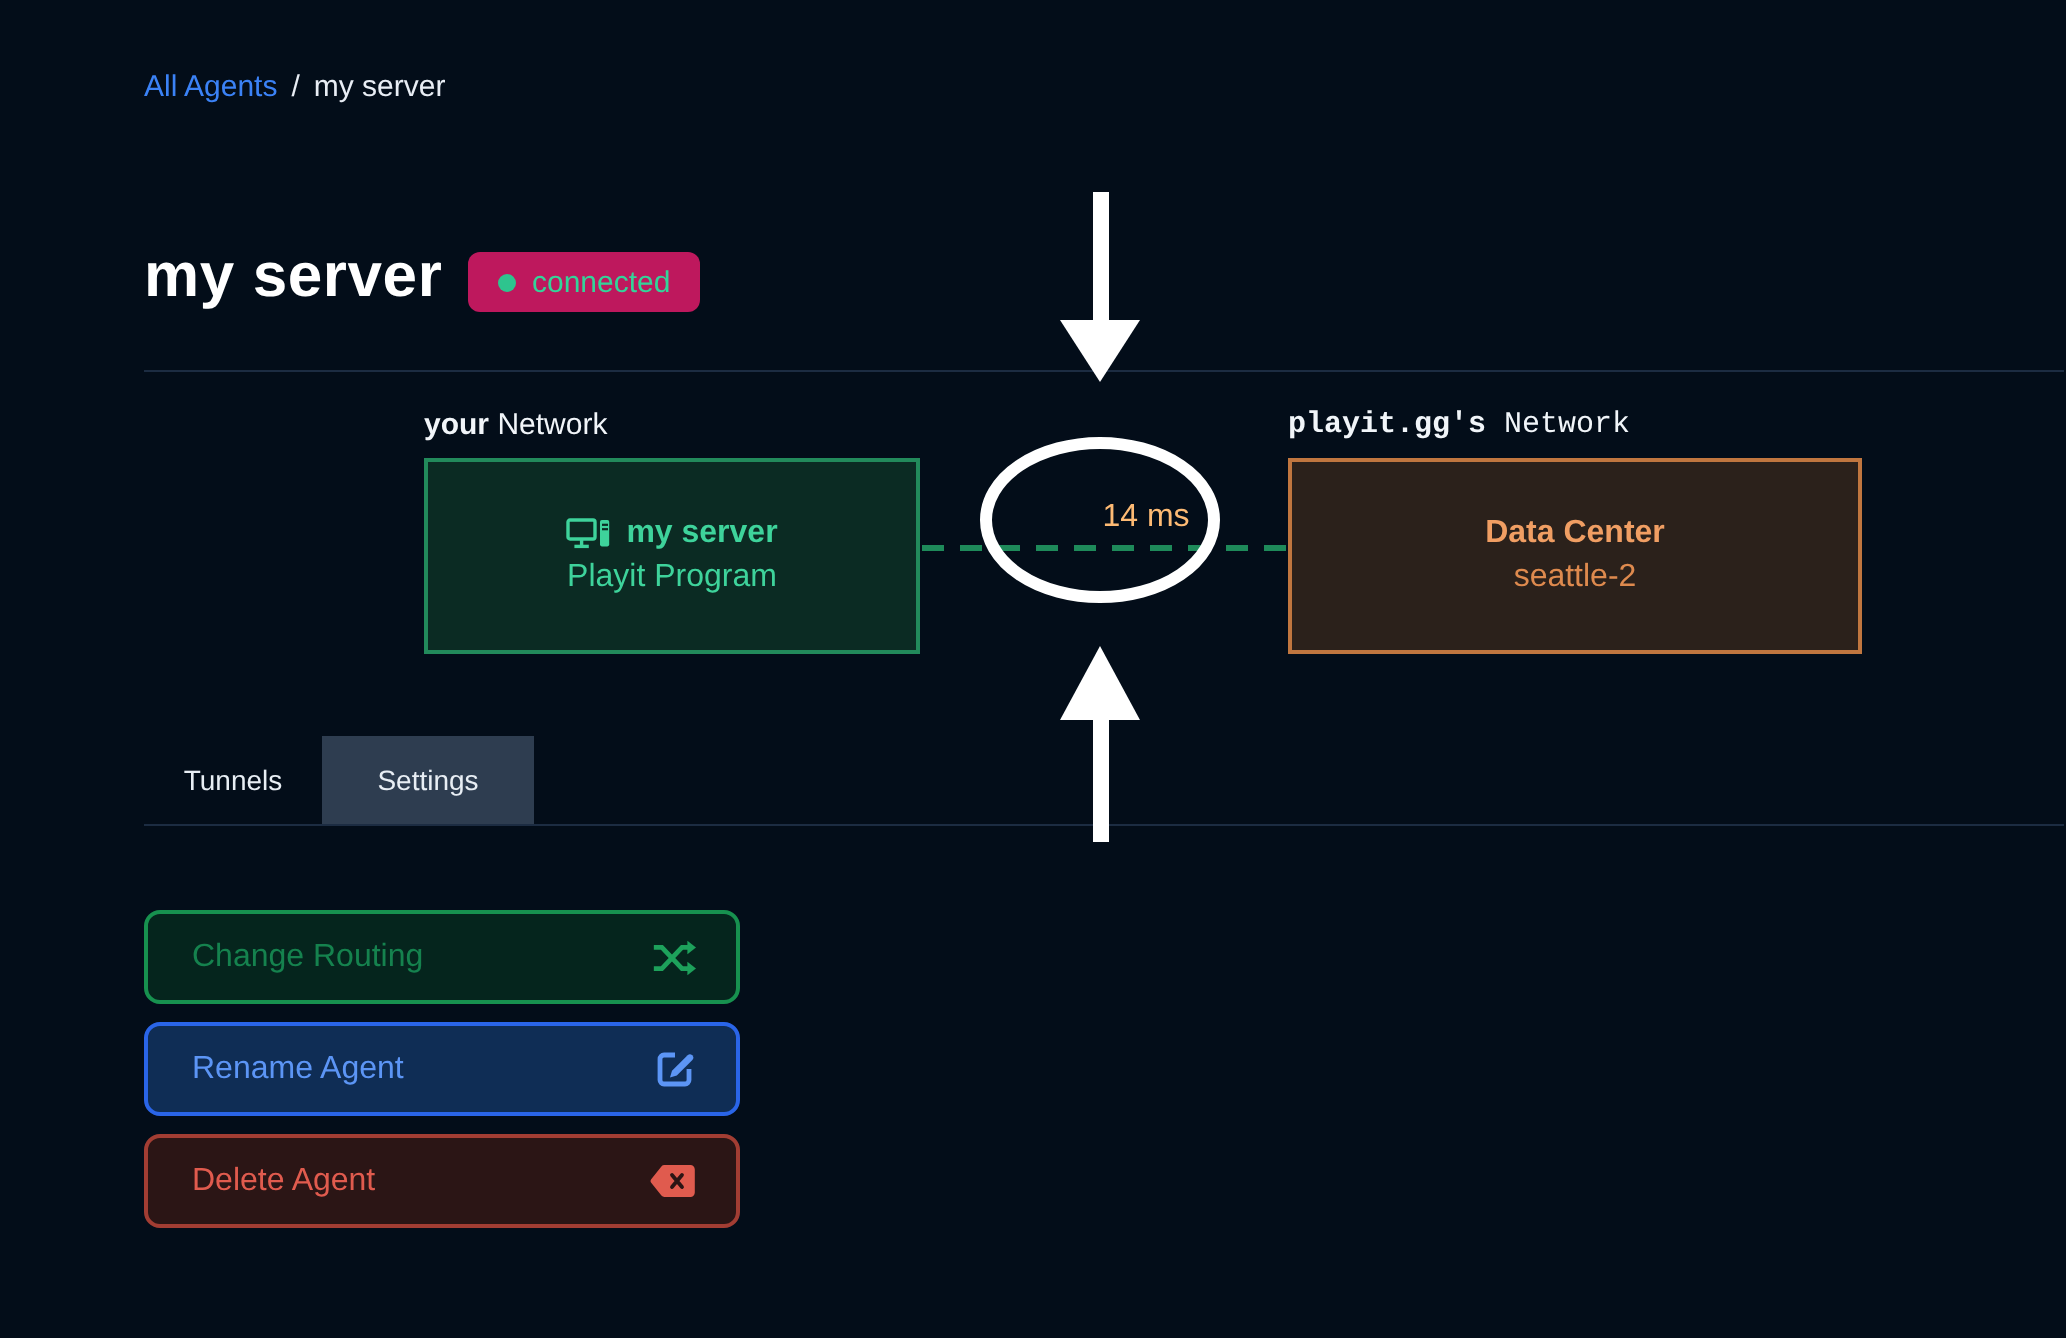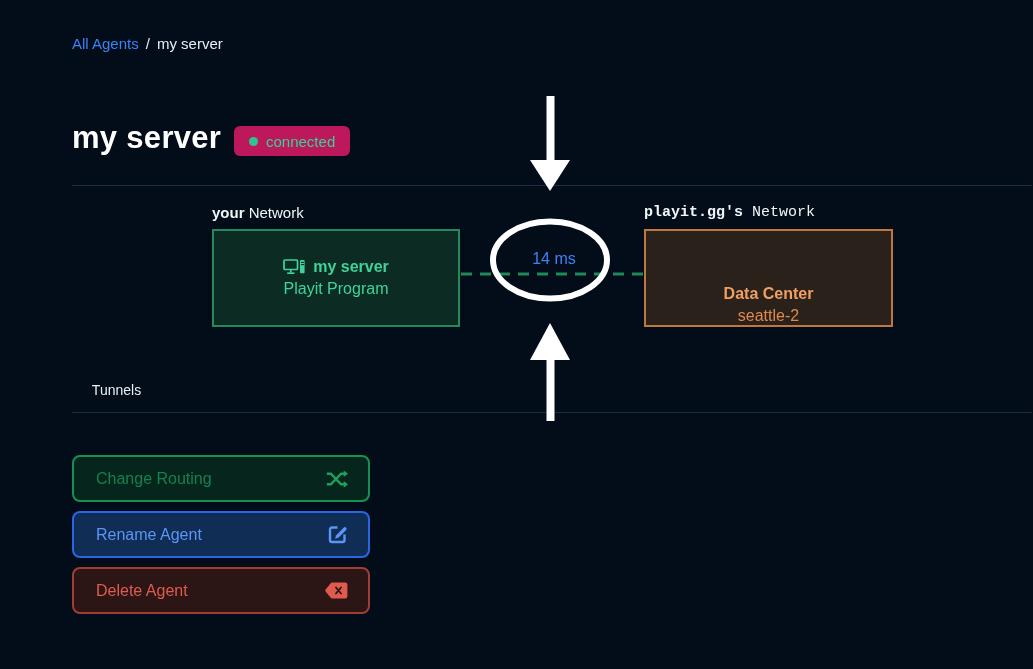--- a/index.html
+++ b/index.html
@@ -96,40 +96,39 @@
     font-size: 16px;
   }
   .net-box-left {
     left: 168px;
     background: #0b2b23;
     border: 2px solid #228a5b;
     color: #3ed39b;
   }
   .net-box-right {
     left: 600px;
-    width: 249px;
+    width: 287px;
     background: #2b211b;
     border: 2px solid #c0763f;
     color: #de8a4e;
-    justify-content: flex-end;
   }
   .net-box .box-title {
     font-weight: 700;
     display: flex;
     align-items: center;
     gap: 7px;
   }
   .net-box-right .box-title { color: #f09e63; }
   .latency-label {
     position: absolute;
-    left: 460px; top: 250px;
+    left: 479px; top: 250px;
     width: 100px;
     text-align: center;
     font-size: 16px;
-    color: #3b82f6;
+    color: #fdba74;
   }
 
   
   .tab {
     position: absolute;
     top: 368px;
     height: 44px;
     display: flex;
     align-items: center;
     justify-content: center;
@@ -235,20 +234,23 @@
 
   <svg class="annotation-overlay" style="z-index:1">
     <line x1="417" y1="274" x2="599" y2="274" stroke="#1e8a5a" stroke-width="3" stroke-dasharray="11 8"></line>
   </svg>
 
   <div class="latency-label">14 ms</div>
 
   <div class="tab tab-tunnels">
     <span>Tunnels</span>
   </div>
+  <div class="tab tab-settings">
+    <span>Settings</span>
+  </div>
 
   <div class="divider divider-tabs"></div>
 
   <button class="action-btn btn-routing">
     <span>Change Routing</span>
     <span class="btn-icon">
       <svg width="23" height="20" viewBox="0 0 24 20" fill="none">
         <path d="M2 4.5 h4.2 l10.5 11 h3.5" stroke="currentColor" stroke-width="2.5"></path>
         <path d="M2 15.5 h4.2 l10.5 -11 h3.5" stroke="currentColor" stroke-width="2.5"></path>
         <polygon points="19.5,1 24,4.5 19.5,8" fill="currentColor"></polygon>

